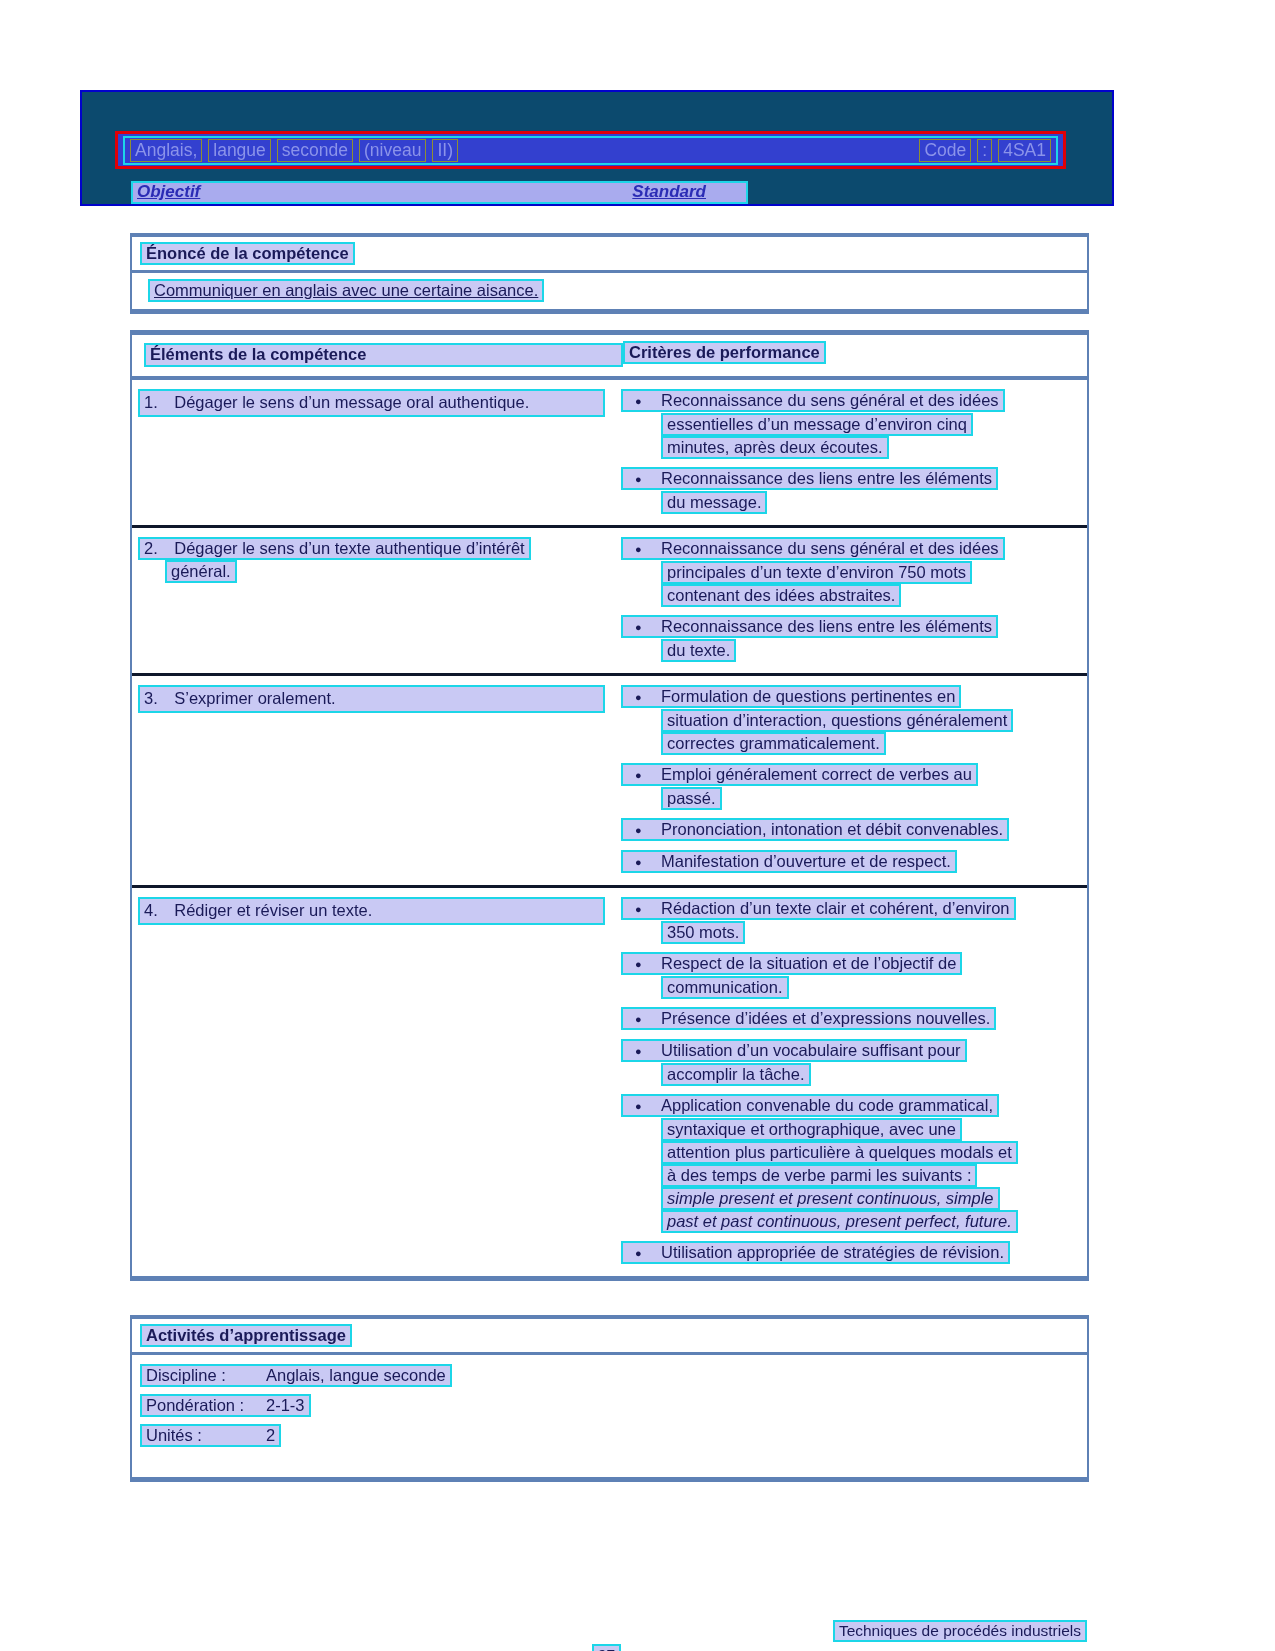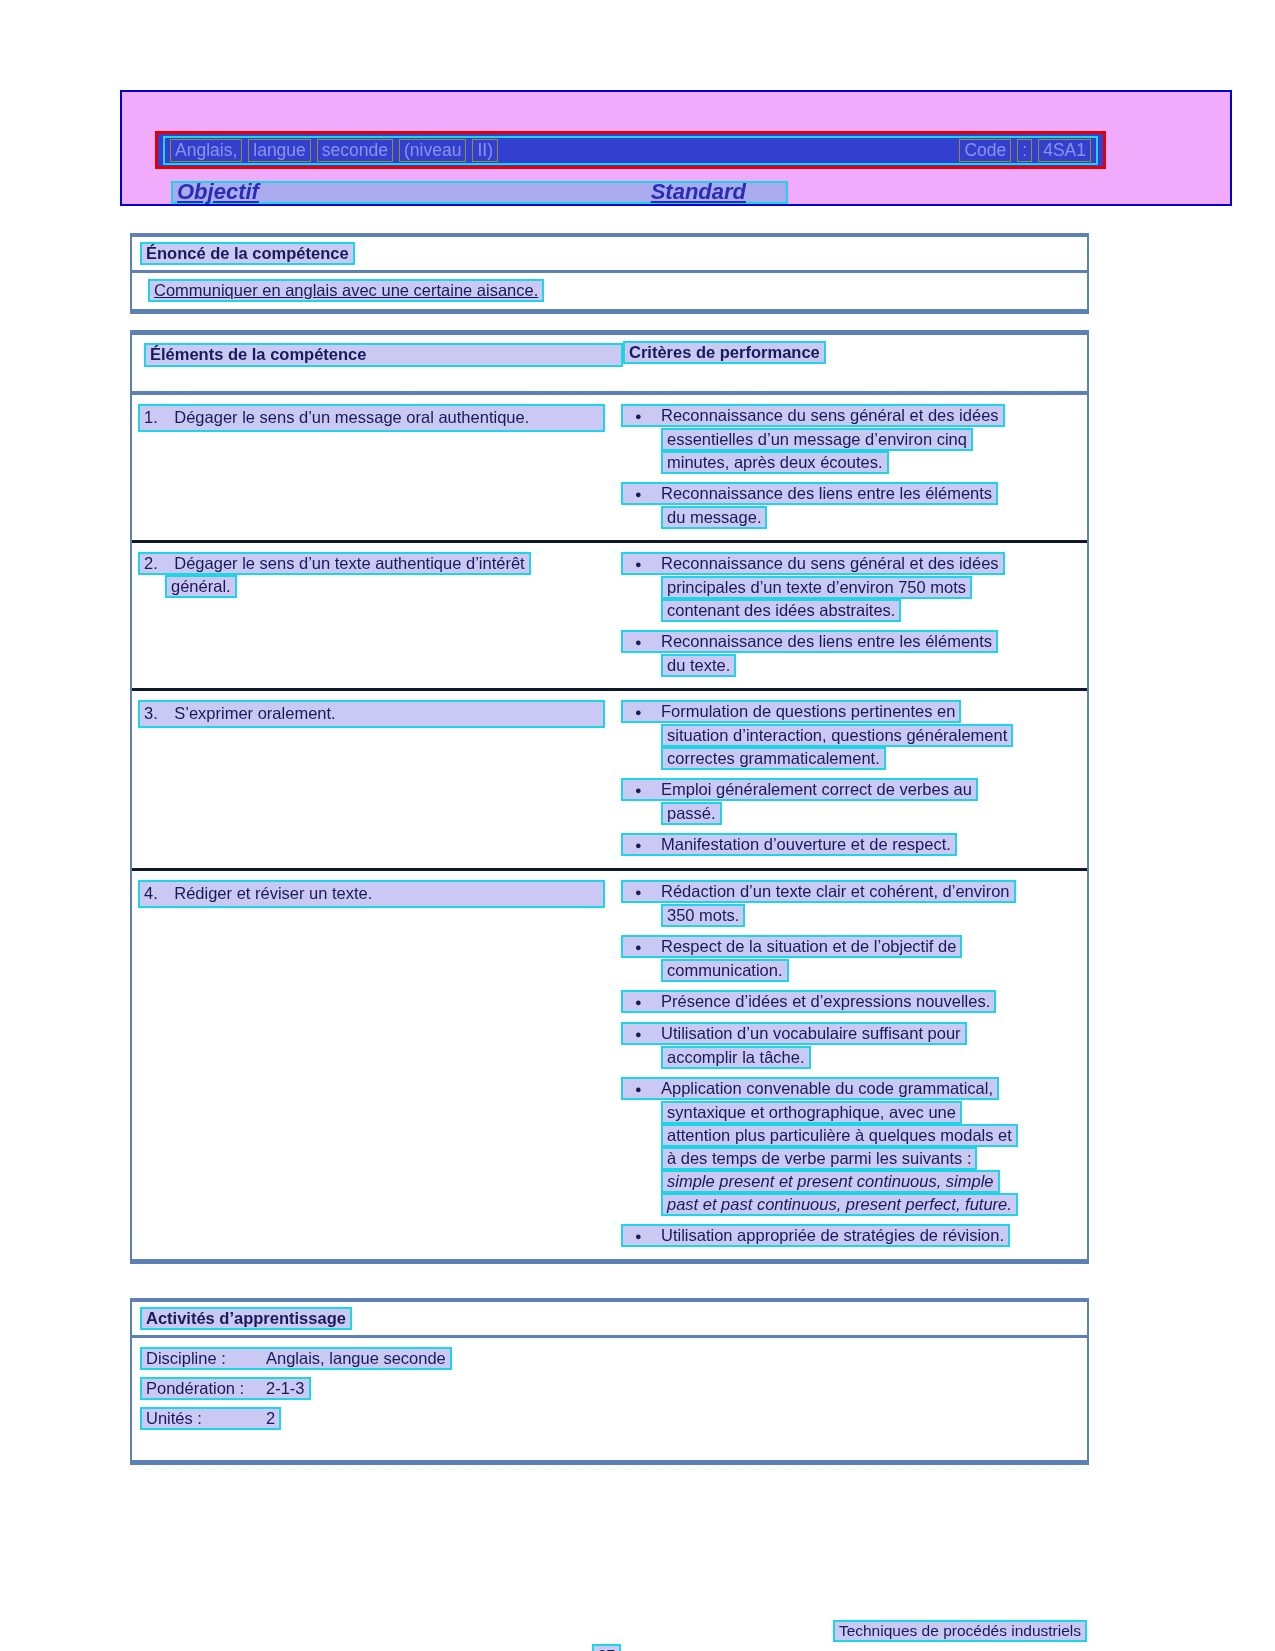--- a/index.html
+++ b/index.html
@@ -22,23 +22,23 @@
     box-decoration-break: clone;
   }
   .hl.stretch { display: inline-block; width: 100%; text-indent: 0; }
 
   
   .corner { position: absolute; top: 68px; right: 189px; font-size: 16px; }
 
   
   .outer-box {
     position: relative;
-    margin: 90px 0 0 120px;
-    width: 1112px; height: 116px;
-    background: #f0abfc;
+    margin: 90px 0 0 80px;
+    width: 1034px; height: 116px;
+    background: #0c4a6e;
     border: 2px solid #0102cc;
   }
   .banner {
     position: absolute; left: 33px; top: 39px;
     width: 951px; height: 38px;
     background: #3340cf;
     border: 3px solid #e00006;
     display: flex; align-items: center;
   }
   .banner-line {
@@ -52,41 +52,41 @@
   .bgroup { display: flex; align-items: center; }
   .wbox { border: 1px solid #8f8f33; padding: 0 4px; margin: 0 3px; }
 
   .objstd {
     position: absolute; left: 49px; bottom: 0;
     width: 617px; height: 23px;
     background: #a9abee;
     border: 2px solid #1cd6e8;
     display: flex; justify-content: space-between; align-items: center;
     padding: 0 40px 1px 4px;
-    font-size: 22px; font-weight: bold; font-style: italic;
+    font-size: 17px; font-weight: bold; font-style: italic;
     text-decoration: underline;
     color: #2b2cb5;
   }
 
   
   .tbl {
     margin-left: 130px; width: 959px;
     border: 2px solid #5e81b5;
     border-top-width: 4px; border-bottom-width: 5px;
     font-size: 16.5px;
     background: #ffffff;
   }
   .enonce { margin-top: 27px; }
   .tbl .hrow { padding: 7px 8px 7px 8px; border-bottom: 3px solid #5e81b5; font-weight: bold; }
   .tbl .brow { padding: 8px 8px 9px 16px; text-decoration: underline; }
 
   .main { margin-top: 16px; border-top-width: 5px; }
   .thead {
     display: grid; grid-template-columns: 483px 1fr;
-    padding: 8px 8px 24px 8px;
+    padding: 8px 8px 9px 8px;
     border-bottom: 4px solid #5e81b5;
     font-weight: bold;
   }
   .thead .c1 { padding-left: 4px; }
   .trow {
     display: grid; grid-template-columns: 483px 1fr;
     border-bottom: 3px solid #0f172a;
   }
   .trow:last-child { border-bottom: none; }
   .el-cell { padding: 9px 10px 9px 6px; line-height: 23px; white-space: pre-line; }
@@ -178,20 +178,21 @@
     </div>
 
     <div class="trow">
       <div class="el-cell"><span class="hl stretch">3. S’exprimer oralement.</span></div>
       <div class="crits">
         <div class="crit"><span class="hl"><span class="b-in">●</span><span>Formulation de questions pertinentes en
 situation d’interaction, questions généralement
 correctes grammaticalement.</span></span></div>
         <div class="crit"><span class="hl"><span class="b-in">●</span><span>Emploi généralement correct de verbes au
 passé.</span></span></div>
+        <div class="crit"><span class="hl"><span class="b-in">●</span><span>Prononciation, intonation et débit convenables.</span></span></div>
         <div class="crit"><span class="hl"><span class="b-in">●</span><span>Manifestation d’ouverture et de respect.</span></span></div>
       </div>
     </div>
 
     <div class="trow">
       <div class="el-cell"><span class="hl stretch">4. Rédiger et réviser un texte.</span></div>
       <div class="crits">
         <div class="crit"><span class="hl"><span class="b-in">●</span><span>Rédaction d’un texte clair et cohérent, d’environ
 350 mots.</span></span></div>
         <div class="crit"><span class="hl"><span class="b-in">●</span><span>Respect de la situation et de l’objectif de

